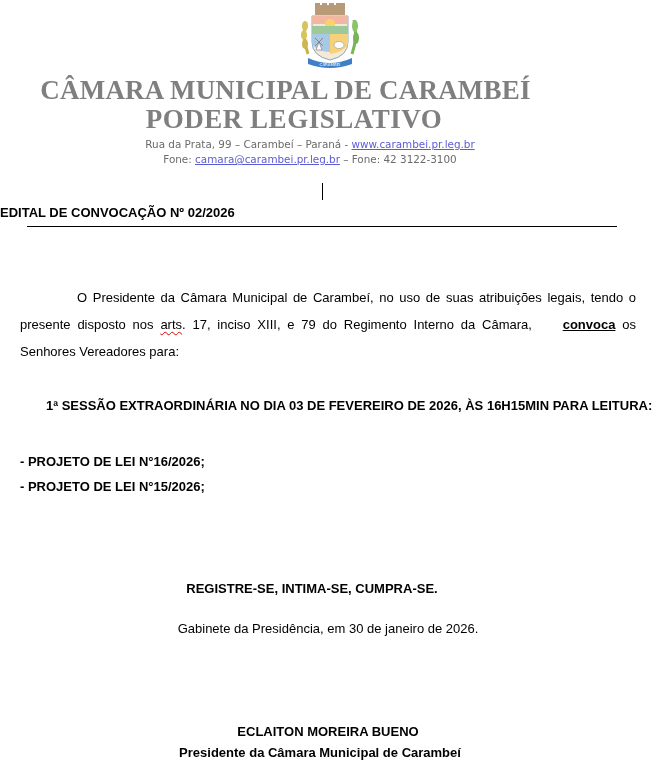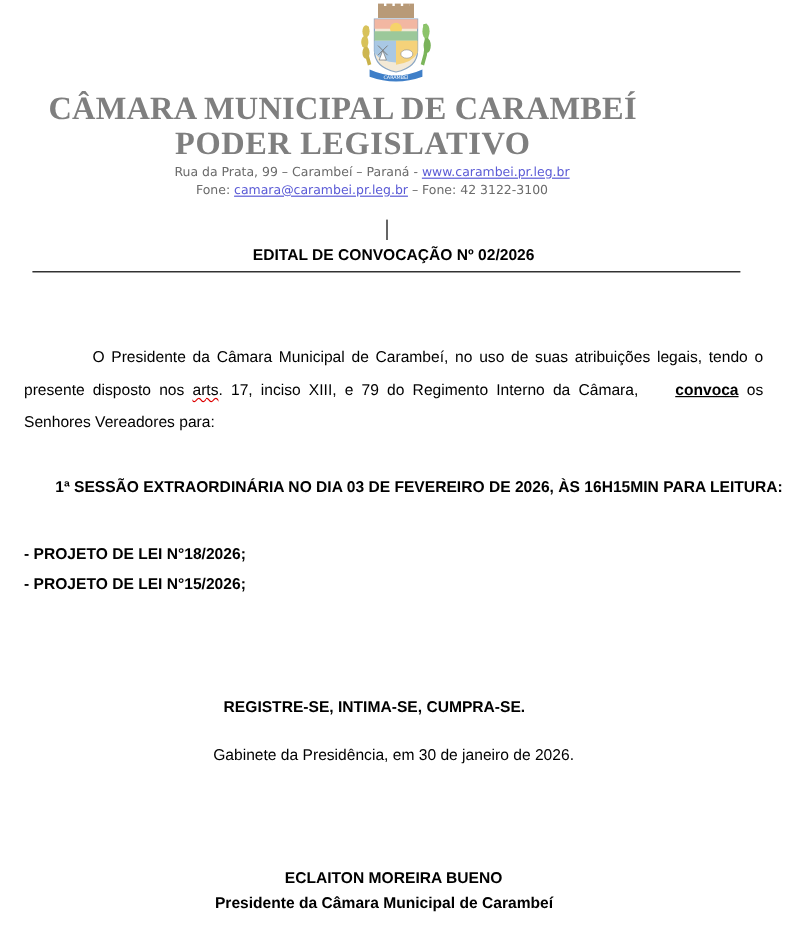--- a/index.html
+++ b/index.html
@@ -4,21 +4,21 @@
   <style>
     html, body { margin: 0; padding: 0; background: #ffffff; }
     body { width: 656px; height: 782px; position: relative; overflow: hidden; font-family: "Liberation Sans", sans-serif; color: #000; }
     .abs { position: absolute; }
     .crest { left: 298px; top: 2px; width: 64px; height: 70px; }
     .title1 { left: 0; width: 571px; top: 74px; text-align: center; font-family: "Liberation Serif", serif; font-weight: bold; font-size: 27px; color: #7f7f7f; letter-spacing: 0.2px; line-height: 32px; }
     .title2 { left: 0; width: 588px; top: 103px; text-align: center; font-family: "Liberation Serif", serif; font-weight: bold; font-size: 27px; color: #7f7f7f; letter-spacing: 0.5px; line-height: 32px; }
     .addr { left: 0; width: 620px; text-align: center; font-family: "DejaVu Sans", sans-serif; font-size: 10.4px; color: #6b6b6b; line-height: 14px; }
     .addr a { color: #5b5bd6; text-decoration: underline; }
     .cursor { left: 322px; top: 183px; width: 1px; height: 17px; background: #000; }
-    .edital { left: 0; width: 656px; top: 204px; text-align: center; font-weight: bold; font-size: 13px; line-height: 18px; }
+    .edital { left: 0; width: 656px; top: 204px; text-align: left; font-weight: bold; font-size: 13px; line-height: 18px; }
     .rule { left: 27px; top: 226px; width: 590px; height: 1px; background: #000; }
     .para { left: 20px; width: 616px; font-size: 13px; line-height: 27px; text-align: justify; }
     .para .indent { display: inline-block; width: 57px; }
     .spell { text-decoration: underline wavy #d00; text-decoration-thickness: 1px; text-underline-offset: 2px; margin-top: 45px; }
     .bold-u { font-weight: bold; text-decoration: underline; margin-left: 24px; }
     .line { left: 20px; width: 620px; font-size: 13px; font-weight: bold; line-height: 18px; white-space: nowrap; }
     .center { left: 0; width: 656px; text-align: center; font-size: 13px; line-height: 18px; }
     .b { font-weight: bold; }
   </style>
 </head>
@@ -75,20 +75,20 @@
 
 <div class="abs edital">EDITAL DE CONVOCAÇÃO Nº 02/2026</div>
 <div class="abs rule"></div>
 
 <div class="abs para" style="top:284px;">
   <span class="indent"></span><span>O Presidente da Câmara Municipal de Carambeí, no uso de suas atribuições legais, tendo o presente disposto nos </span><span class="spell">arts</span><span>. 17, inciso XIII, e 79 do Regimento Interno da Câmara, </span><span class="bold-u">convoca</span><span> os Senhores Vereadores para:</span>
 </div>
 
 <div class="abs line" style="top:397px;margin-left:26px;">1ª SESSÃO EXTRAORDINÁRIA NO DIA 03 DE FEVEREIRO DE 2026, ÀS 16H15MIN PARA LEITURA:</div>
 
-<div class="abs line" style="top:453px;">- PROJETO DE LEI N°18/2026;</div>
+<div class="abs line" style="top:453px;">- PROJETO DE LEI N°16/2026;</div>
 <div class="abs line" style="top:478px;">- PROJETO DE LEI N°15/2026;</div>
 
 <div class="abs center b" style="top:580px; left:-16px;">REGISTRE-SE, INTIMA-SE, CUMPRA-SE.</div>
 <div class="abs center" style="top:620px;">Gabinete da Presidência, em 30 de janeiro de 2026.</div>
 
 <div class="abs center b" style="top:723px;">ECLAITON MOREIRA BUENO</div>
 <div class="abs center b" style="top:744px; left:-8px;">Presidente da Câmara Municipal de Carambeí</div>
 
 </body></html>

